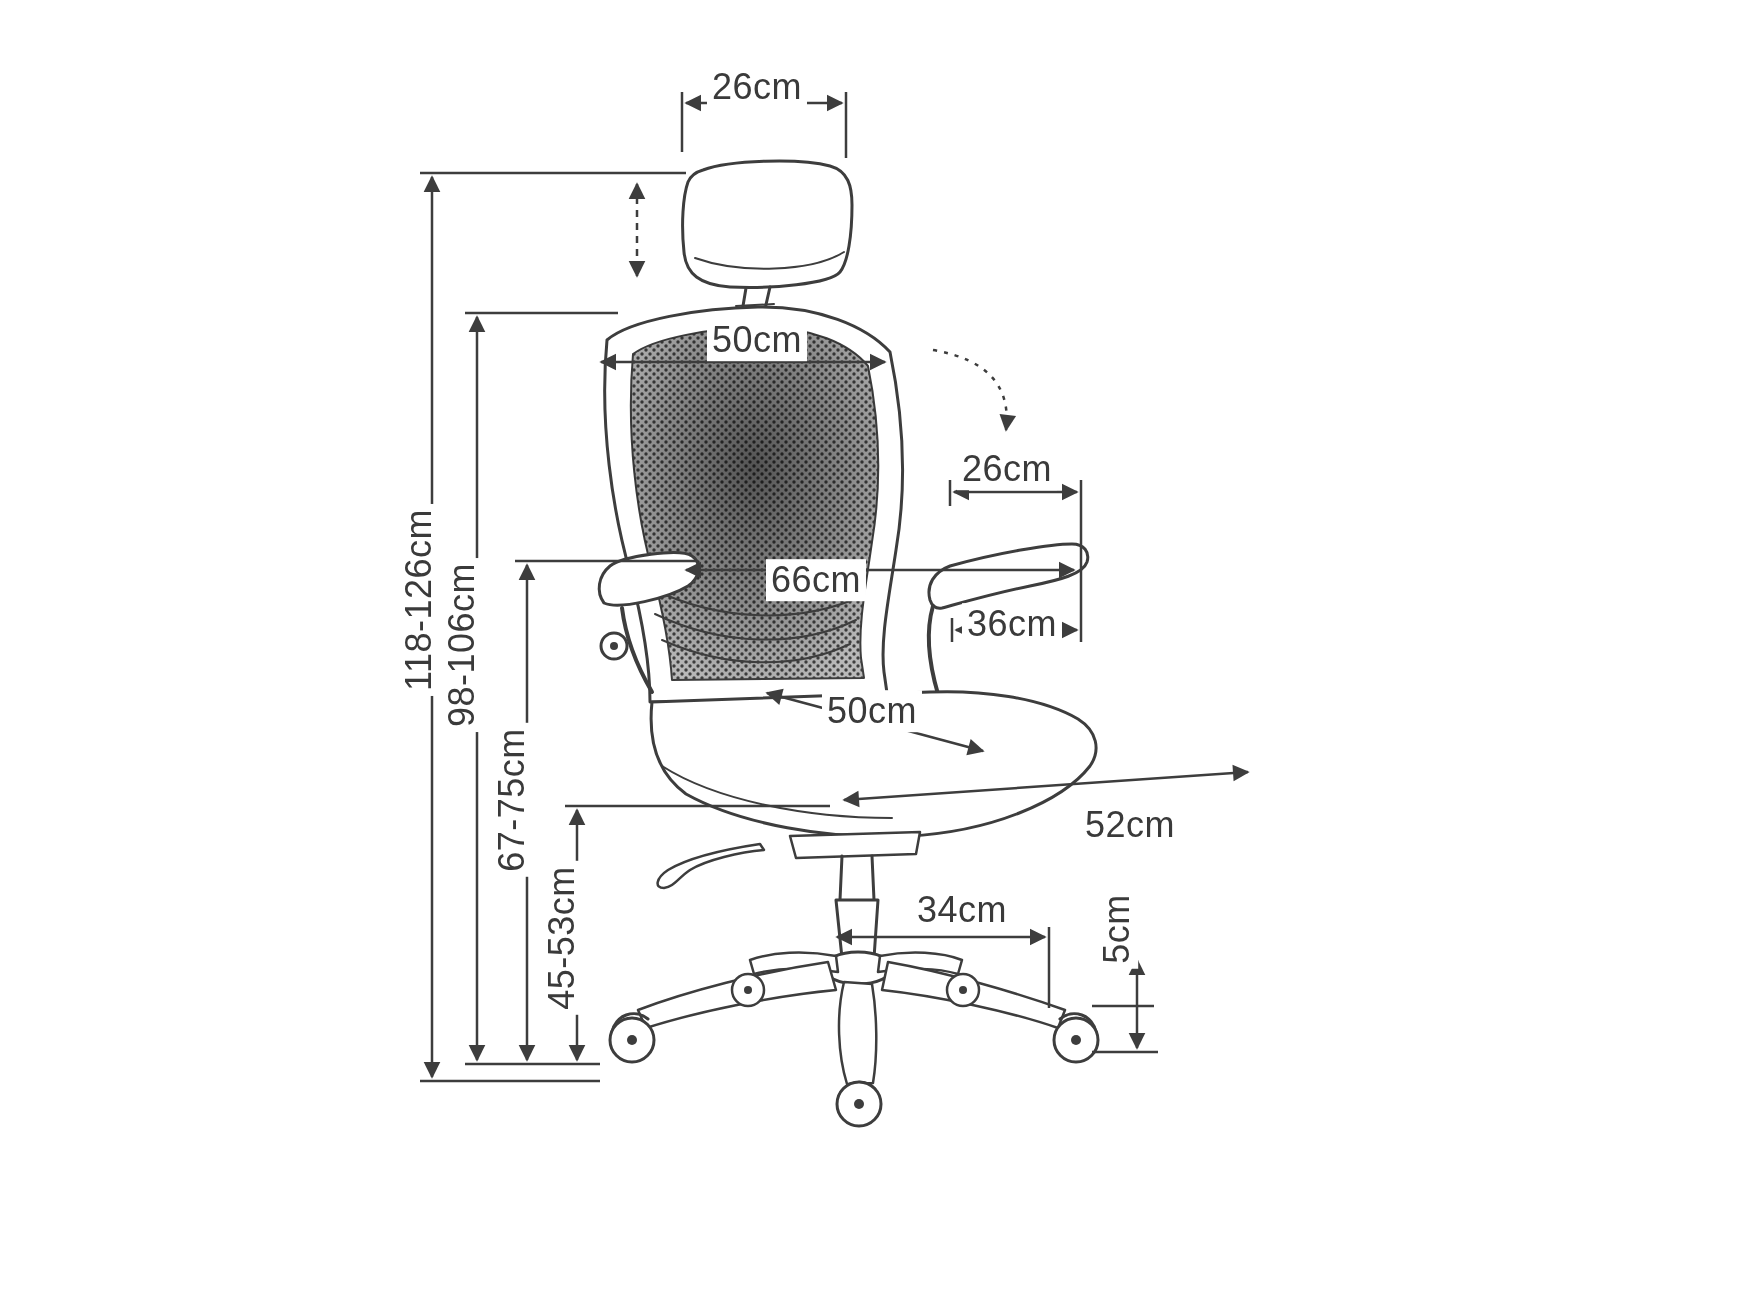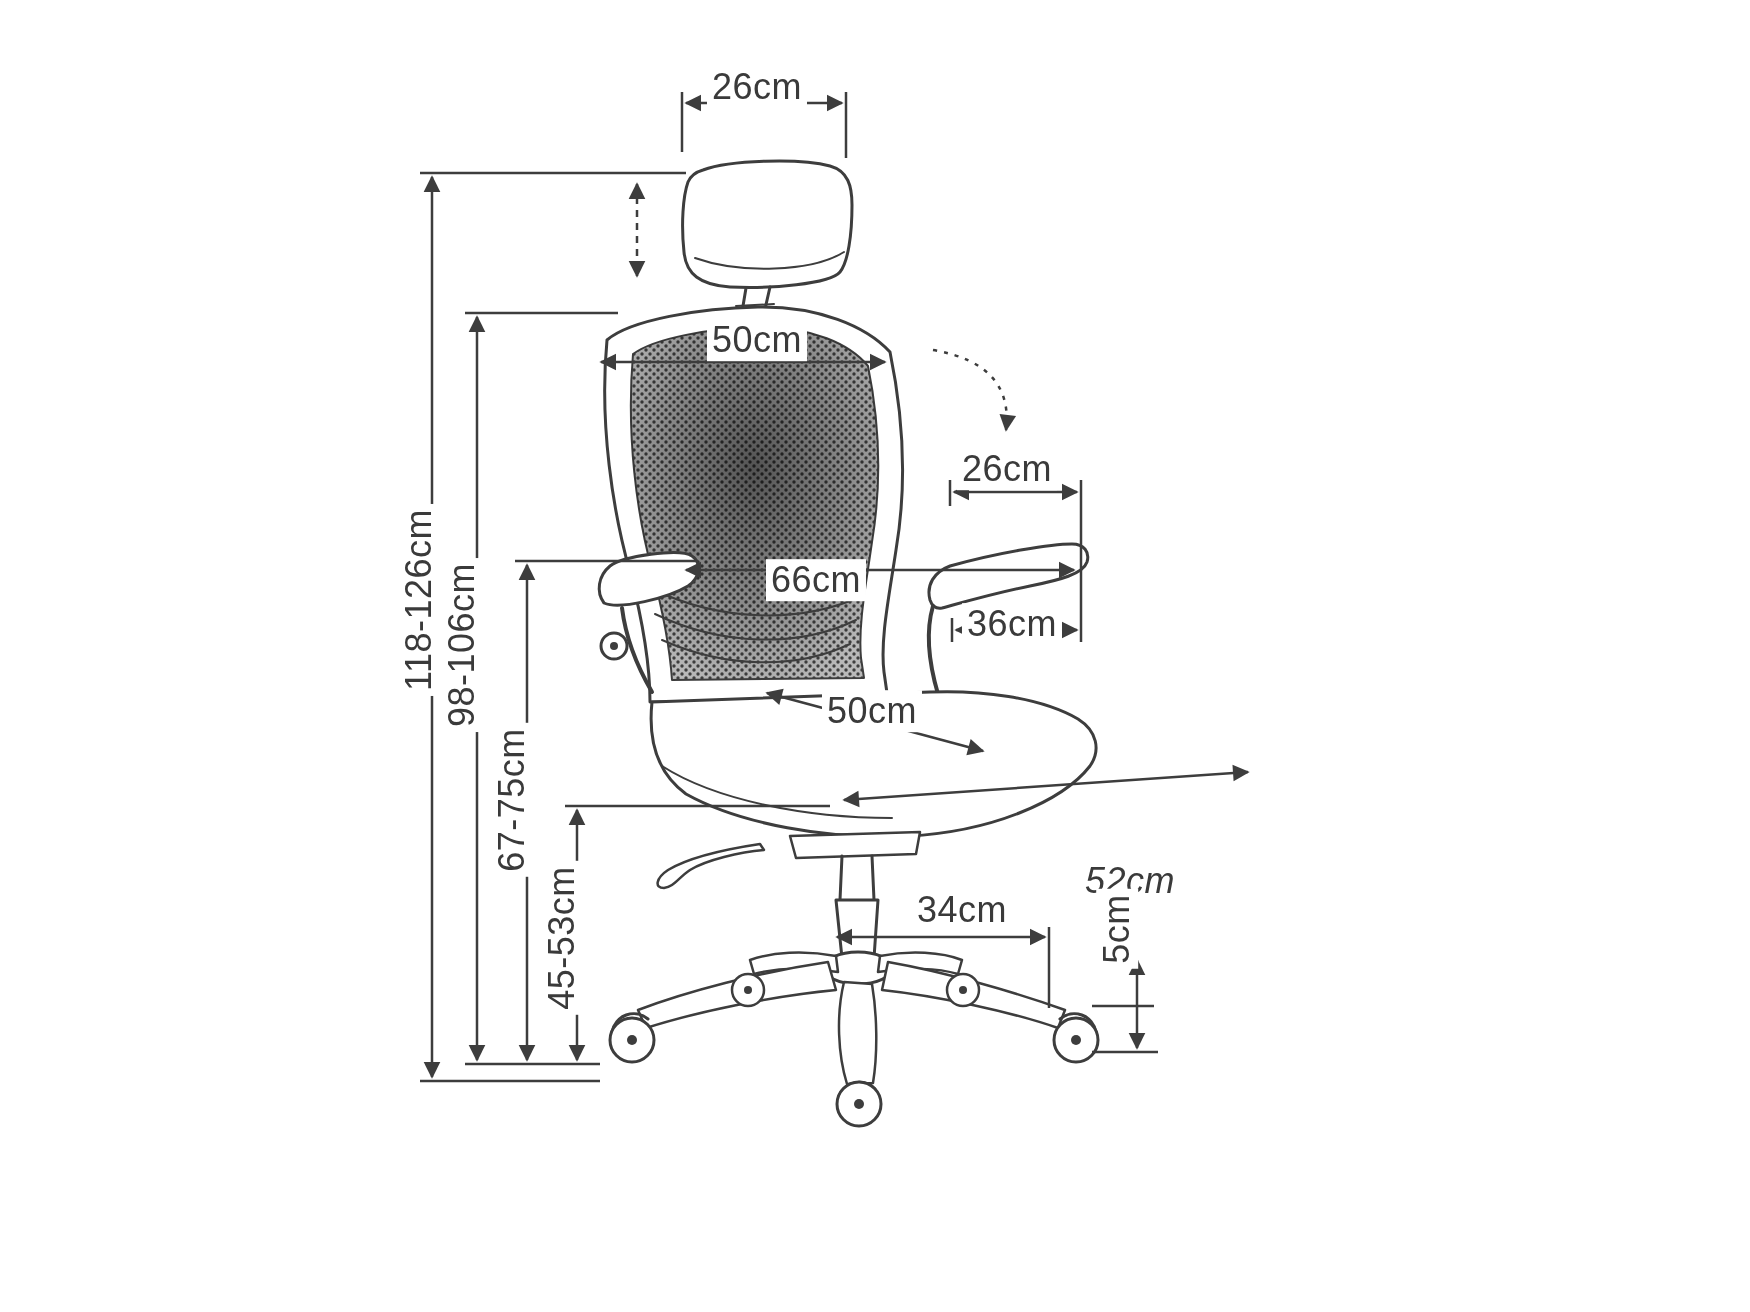--- a/index.html
+++ b/index.html
@@ -204,17 +204,17 @@
   <div class="lbl" style="left:757px; top:87px;">26cm</div>
   <div class="lbl vert" style="left:419px; top:600px;">118-126cm</div>
   <div class="lbl vert" style="left:462px; top:645px;">98-106cm</div>
   <div class="lbl vert" style="left:512px; top:800px;">67-75cm</div>
   <div class="lbl vert" style="left:562px; top:938px;">45-53cm</div>
   <div class="lbl" style="left:757px; top:340px;">50cm</div>
   <div class="lbl" style="left:1007px; top:469px;">26cm</div>
   <div class="lbl" style="left:816px; top:580px;">66cm</div>
   <div class="lbl" style="left:1012px; top:624px;">36cm</div>
   <div class="lbl" style="left:872px; top:711px;">50cm</div>
-  <div class="lbl" style="left:1130px; top:881px;font-style:italic;">52cm</div>
+  <div class="lbl" style="left:1130px; top:825px;">52cm</div>
   <div class="lbl" style="left:962px; top:910px;">34cm</div>
   <div class="lbl vert" style="left:1117px; top:929px;">5cm</div>
 
 </div>
 
 </body></html>

